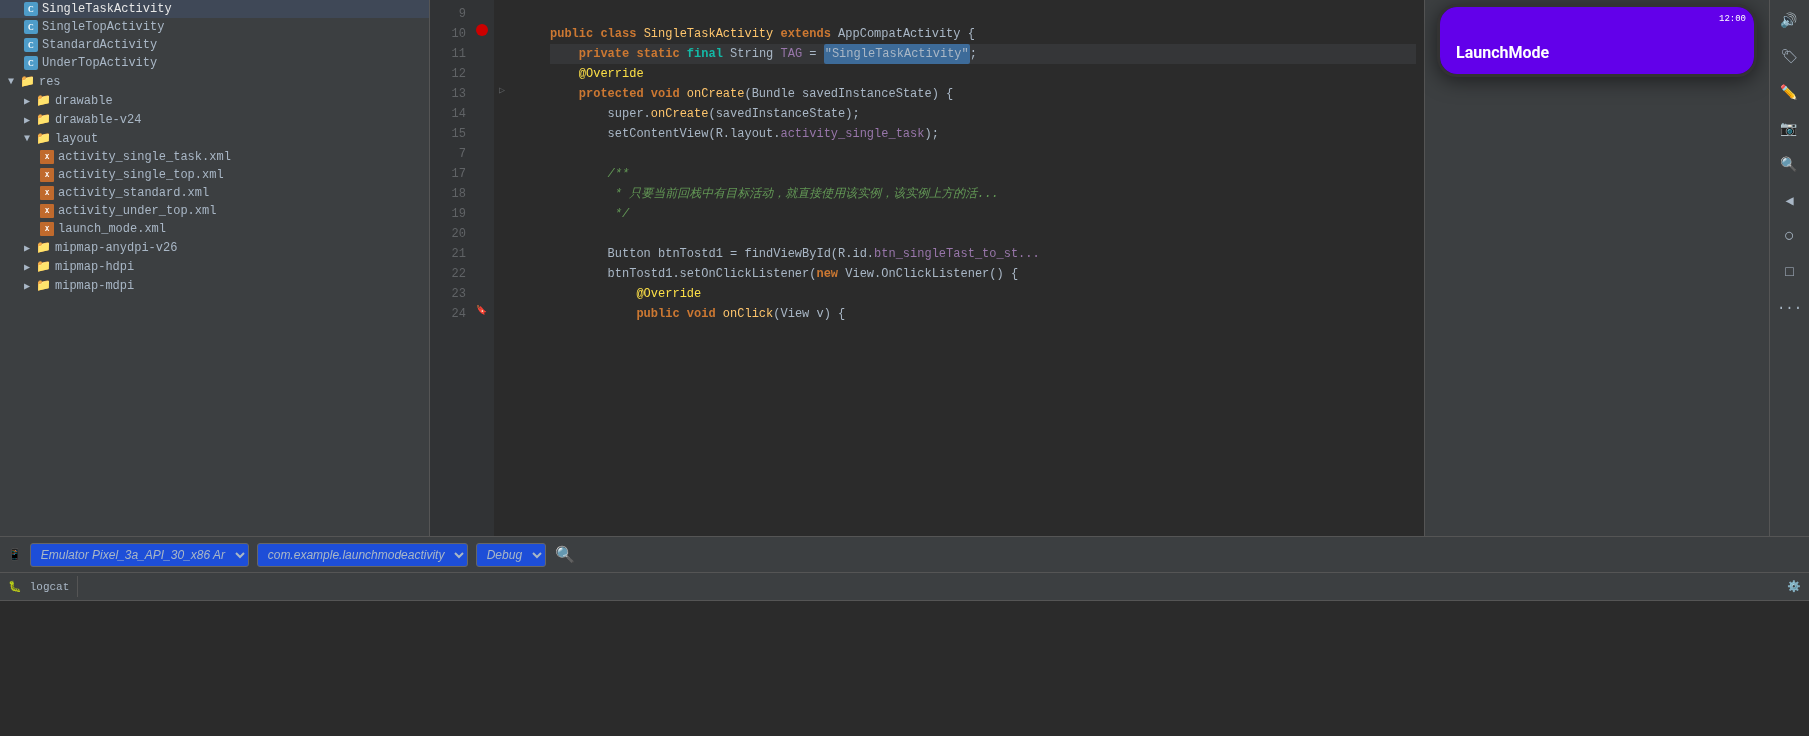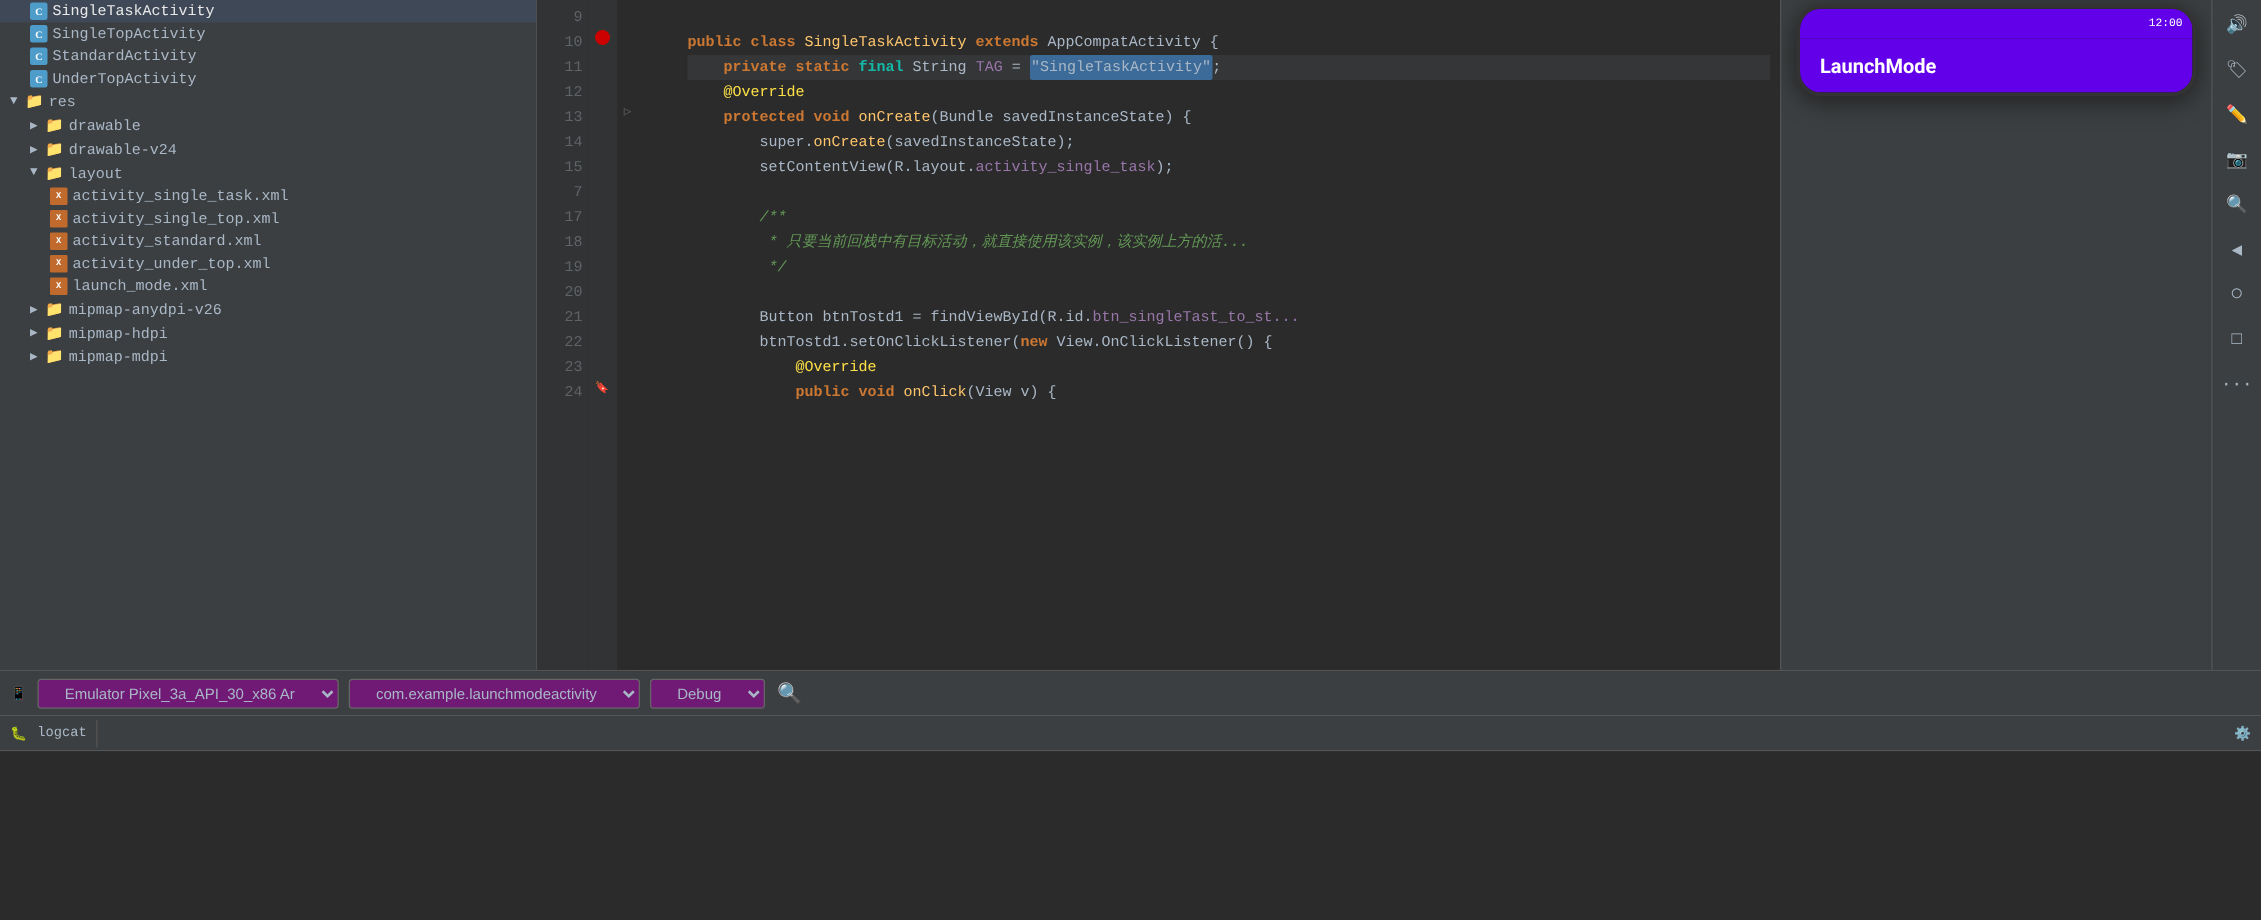--- a/index.html
+++ b/index.html
@@ -243,27 +243,28 @@
       height: 36px;
       background: #3c3f41;
       display: flex;
       align-items: center;
       padding: 0 8px;
       gap: 8px;
       border-bottom: 1px solid #555;
     }
 
     .bottom-select {
-      background: #701a75;
+      background: #1d4ed8;
       color: #a9b7c6;
       border: 1px solid #666;
       border-radius: 3px;
-      padding: 2px 17px;
+      padding: 2px 6px;
       font-size: 12px;
       height: 24px;
+      font-style: italic;
     }
 
     .search-icon-btn {
       width: 24px;
       height: 24px;
       display: flex;
       align-items: center;
       justify-content: center;
       color: #a9b7c6;
       cursor: pointer;

